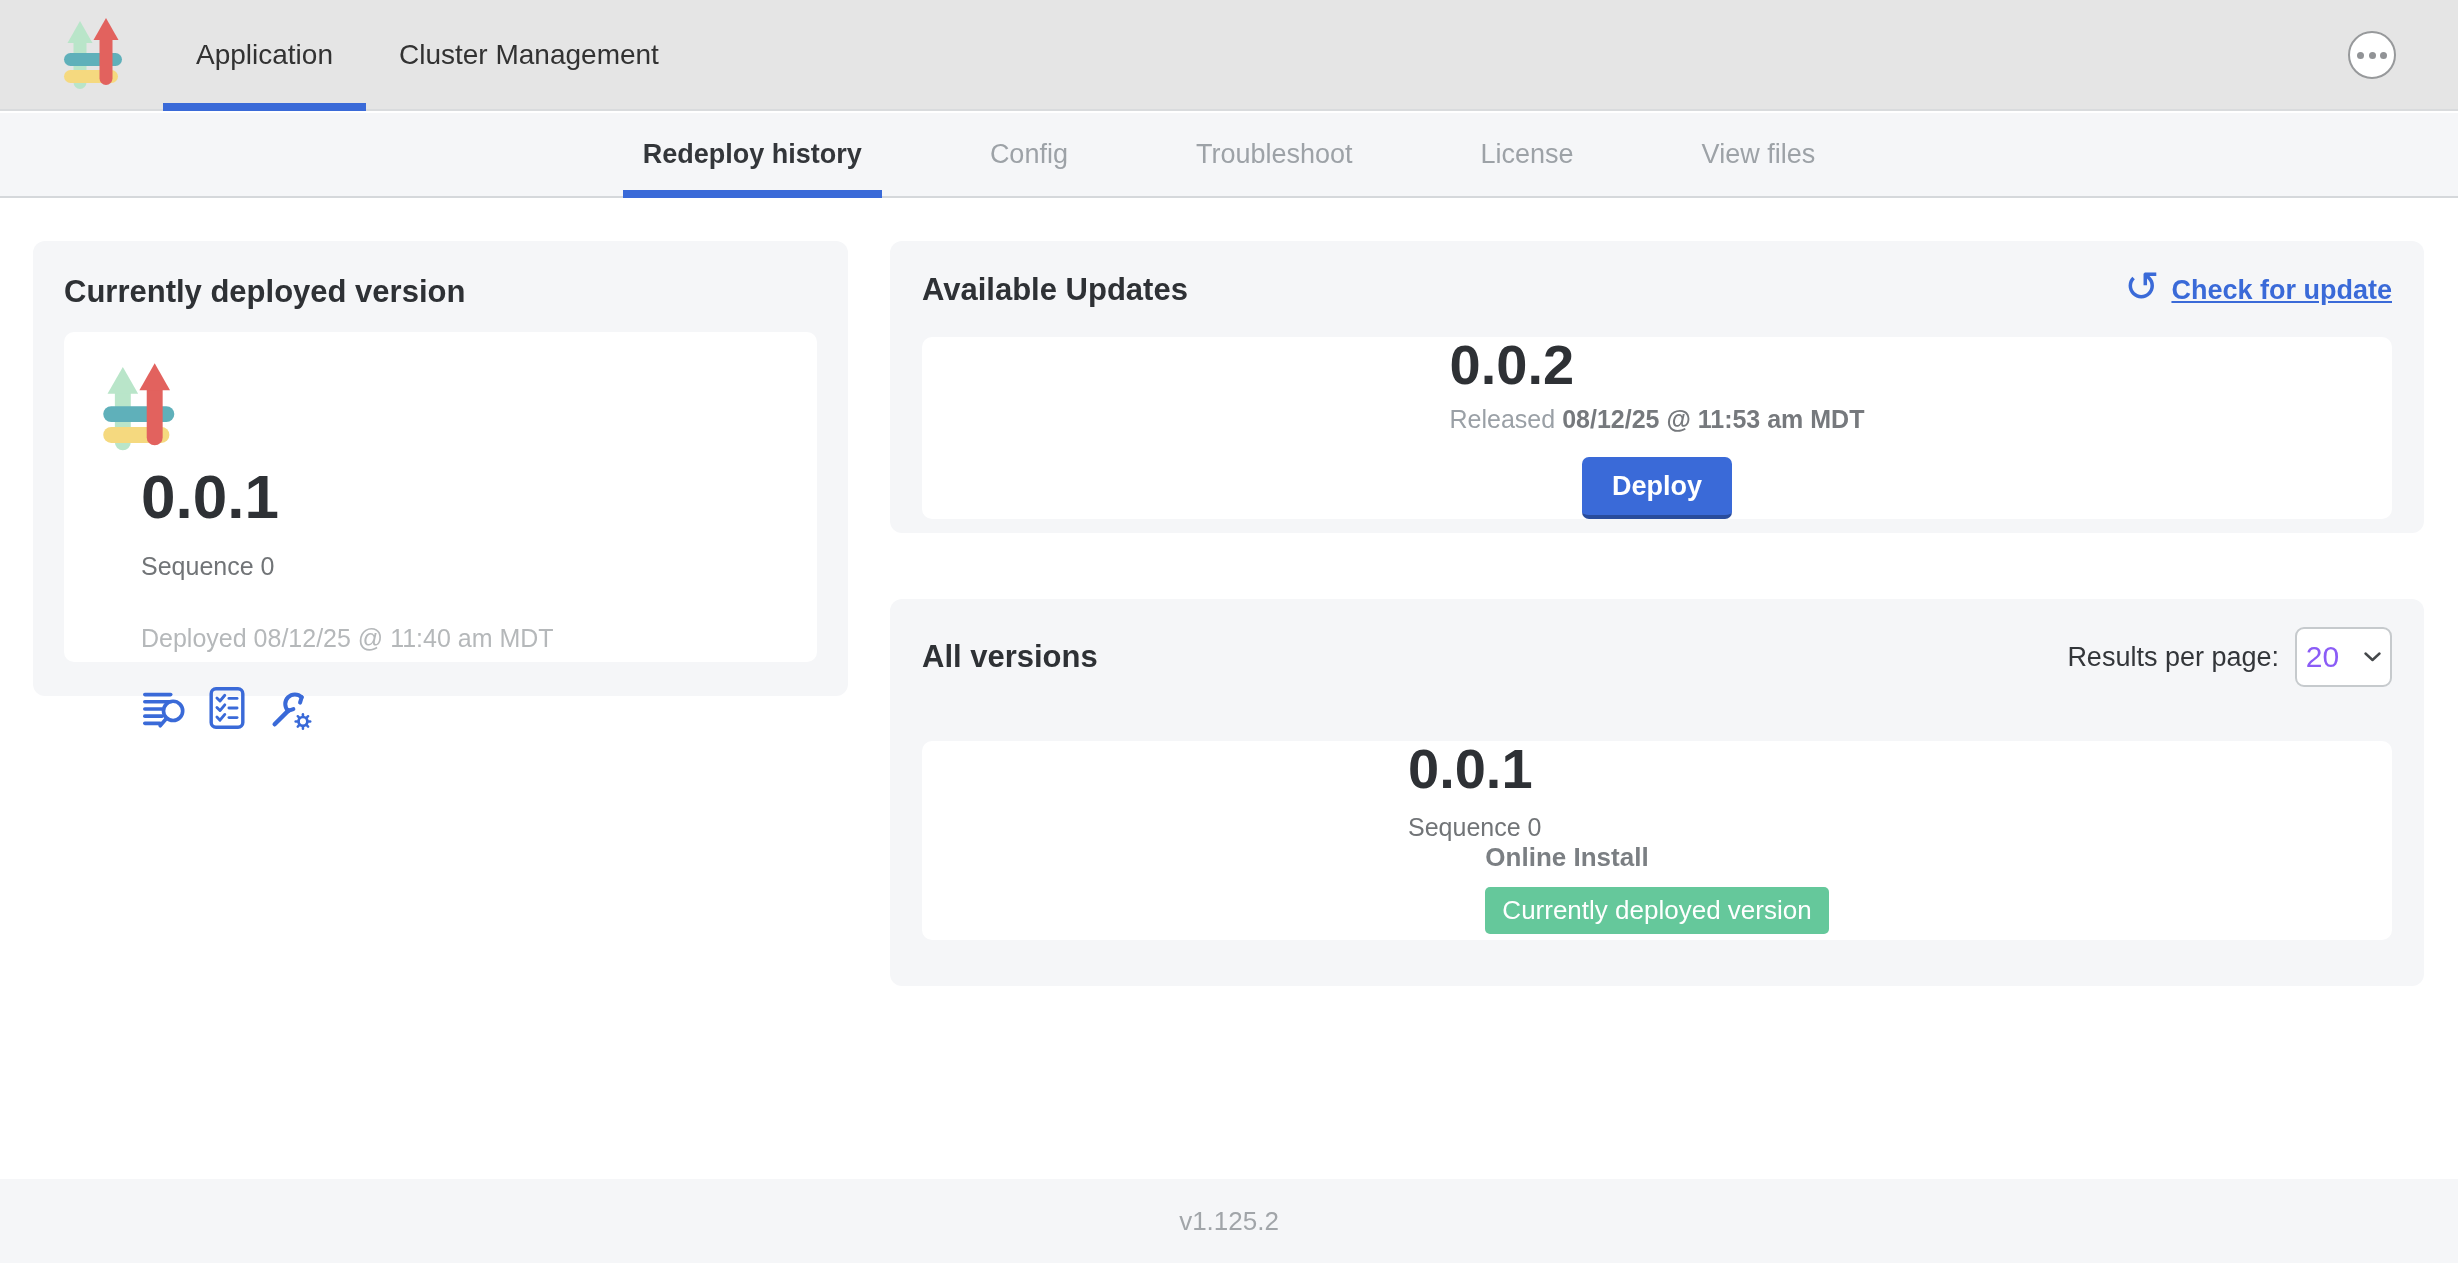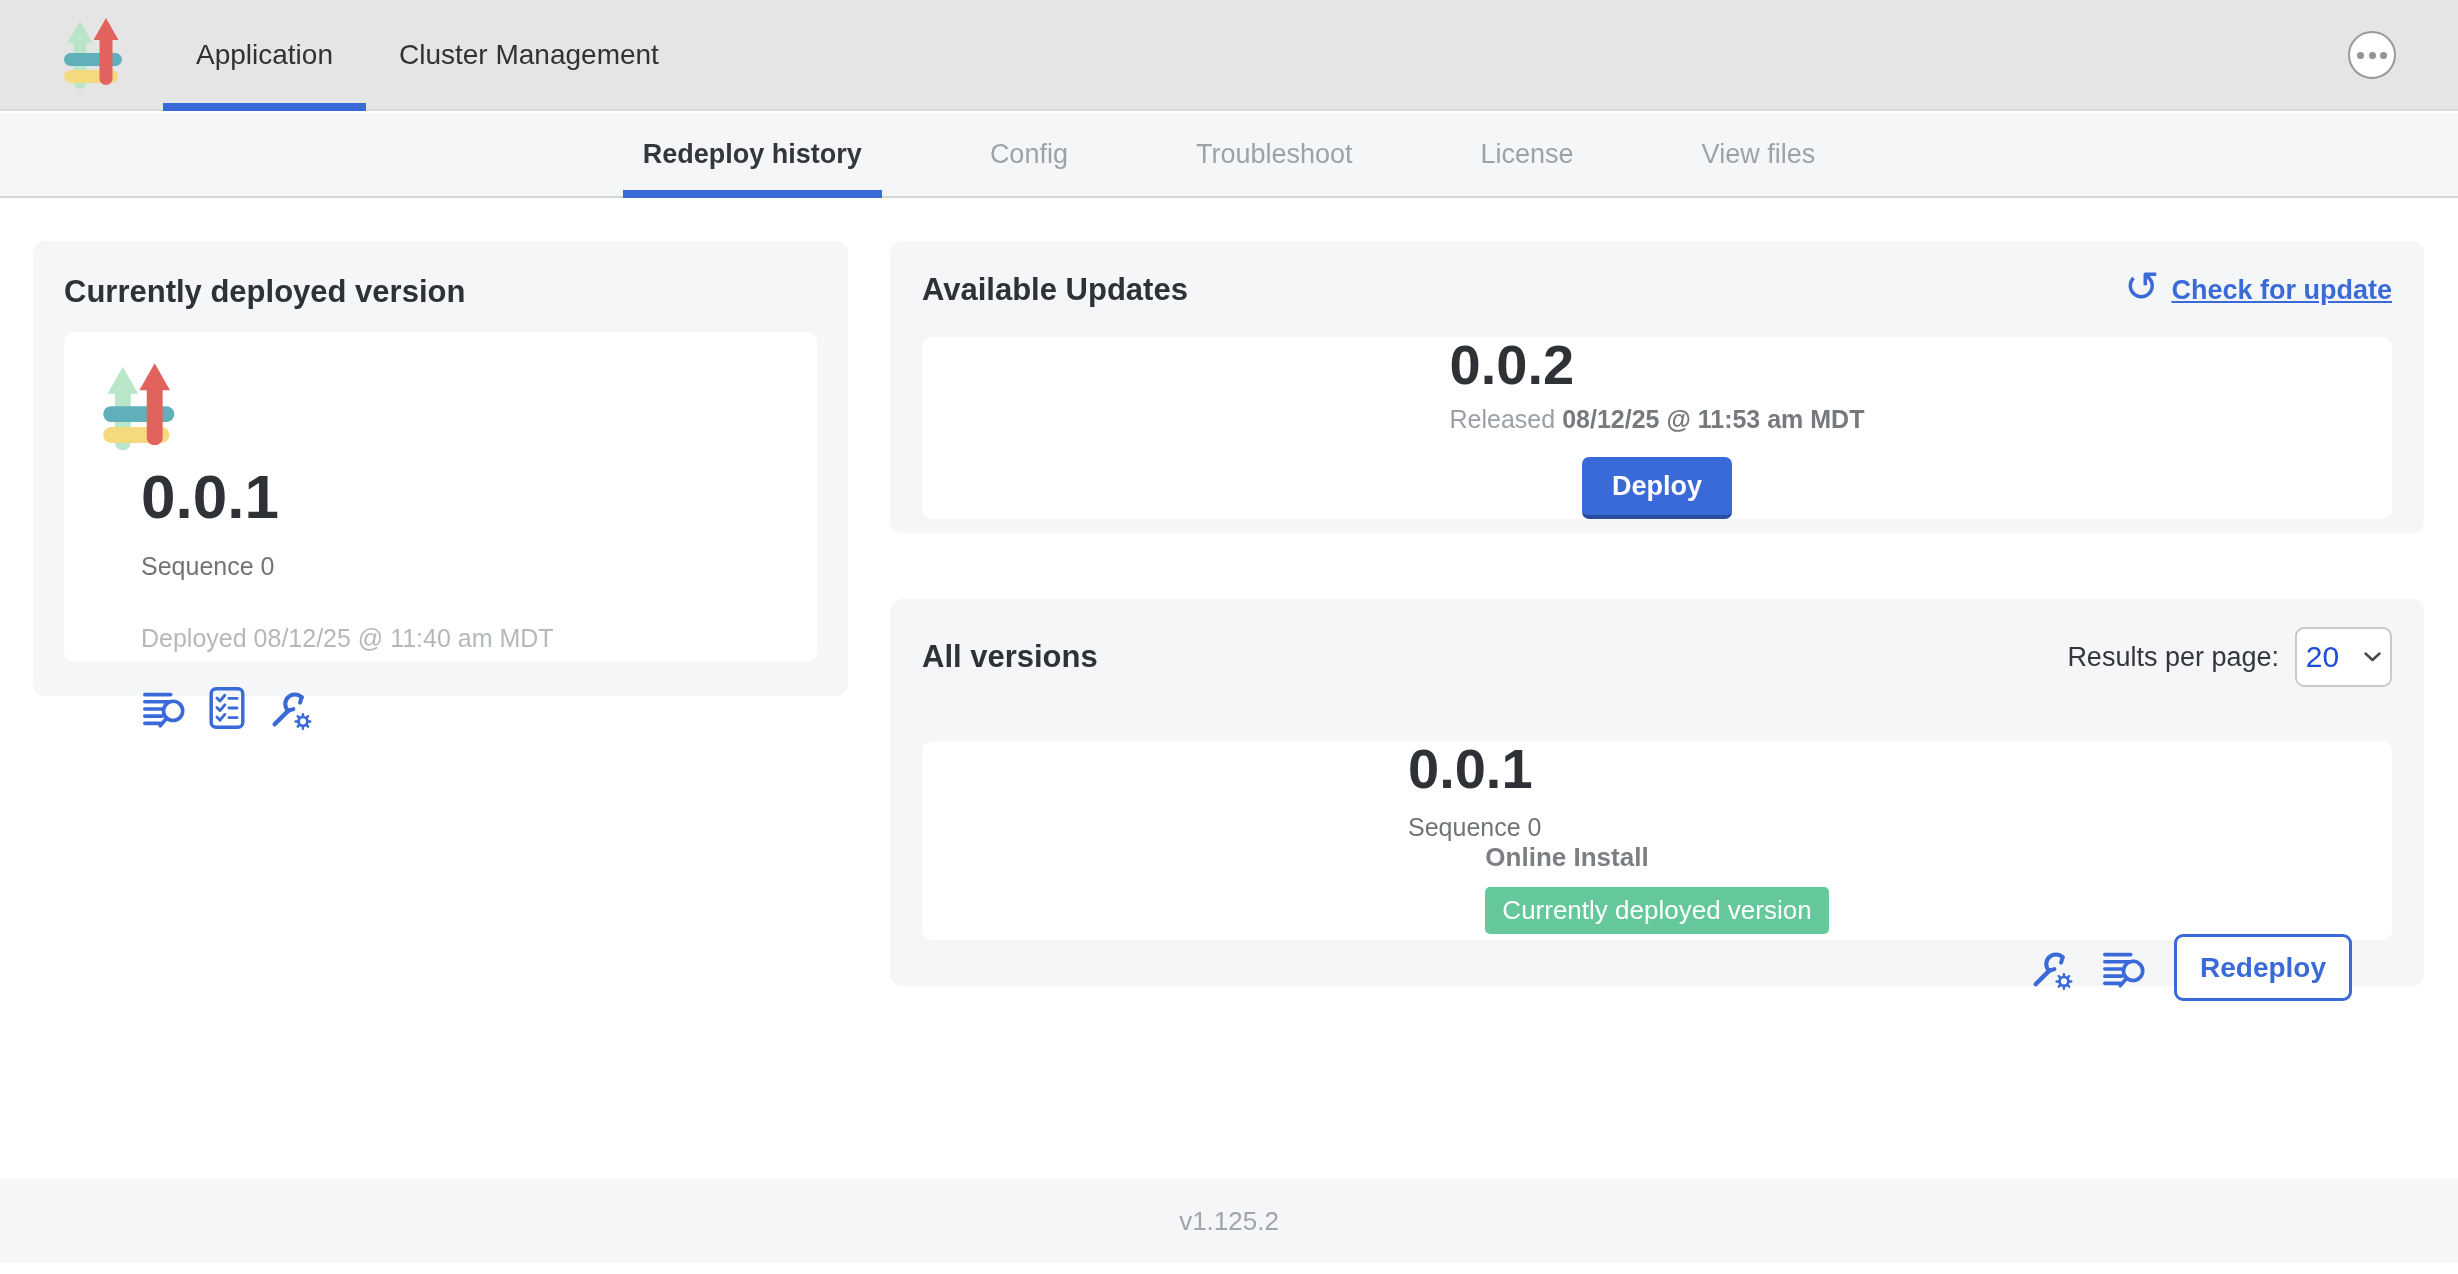--- a/index.html
+++ b/index.html
@@ -65,21 +65,21 @@
   .released b { color:#76797d; }
   .btn-primary { background:var(--accent); color:#fff; font-family:inherit; font-size:27px; font-weight:bold;
                  border:0; border-bottom:4px solid rgba(0,0,0,.28); border-radius:7px;
                  width:150px; height:62px; cursor:pointer; }
 
   
   .versions-card { left:890px; top:399px; width:1534px; height:387px; padding:28px 32px; }
   .rpp { display:flex; align-items:center; gap:16px; font-size:27px; color:#33363a; }
   .select { width:97px; height:60px; background:#fff; border:2px solid #c6cacd; border-radius:9px;
             display:flex; align-items:center; justify-content:center; gap:25px;
-            font-size:30px; color:#1d4ed8; cursor:pointer; }
+            font-size:30px; color:#8b5cf6; cursor:pointer; }
   .version-row { margin-top:54px; height:199px; padding:0 40px; display:flex; align-items:center; }
   .vcol1 { width:498px; }
   .vcol1 .seq { margin-top:16px; }
   .vcol2 { flex:1; }
   .install-type { font-size:26px; font-weight:bold; color:#7b7f83; }
   .badge { display:inline-block; margin-top:14px; background:var(--badge); color:#fff;
            font-size:26px; padding:8px 17px; border-radius:5px; }
   .vcol3 { margin-left:auto; display:flex; align-items:center; gap:27px; }
   .btn-outline { background:#fff; color:var(--accent); border:3px solid var(--accent); border-radius:9px;
                  font-family:inherit; font-size:28px; font-weight:bold; width:178px; height:67px; cursor:pointer; }
@@ -243,33 +243,20 @@
       </div>
       <div class="white-card version-row">
         <div class="vcol1">
           <div class="version-md">0.0.1</div>
           <div class="seq">Sequence 0</div>
         </div>
         <div class="vcol2">
           <div class="install-type">Online Install</div>
           <div class="badge">Currently deployed version</div>
         </div>
-        <div class="vcol3">
-          <span class="icn">
-              <svg viewBox="0 0 48 48">
-                <use href="#ic-wrench"></use>
-              </svg>
-            </span>
-          <span class="icn">
-              <svg viewBox="0 0 48 48">
-                <use href="#ic-logs"></use>
-              </svg>
-            </span>
-          <button class="btn-outline">Redeploy</button>
-        </div>
       </div>
     </section>
 
   </main>
 
   <footer>
     <span>v1.125.2</span>
   </footer>
 
 </div>

